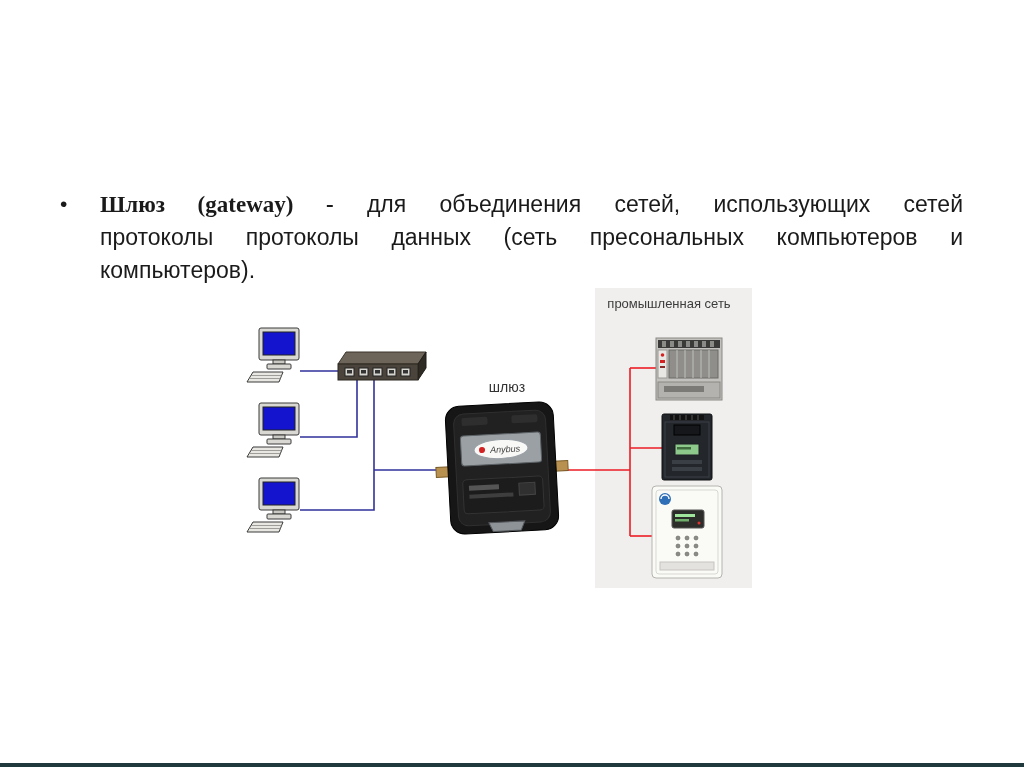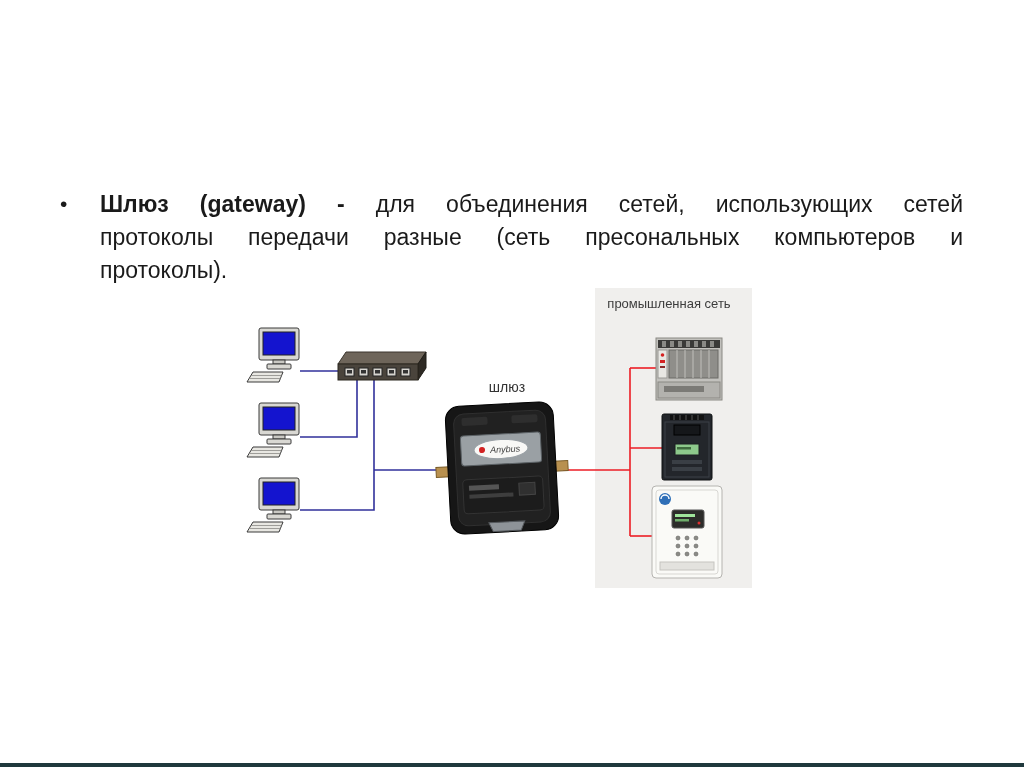--- a/index.html
+++ b/index.html
@@ -11,36 +11,36 @@
   .bullet-marker {
     position:absolute; left:60px; top:192px;
     font-size:21px; color:#1a1a1a;
   }
   .text-block {
     position:absolute; left:100px; top:188px; width:863px;
     font-size:23px; line-height:33px; color:#1a1a1a;
   }
   .text-line { text-align:justify; }
   .text-line.jlast { text-align-last:justify; }
-  .text-line b { font-weight:bold; }
+  .text-line b { font-weight:bold;font-family:Liberation Serif, serif; }
   .diagram-svg { position:absolute; left:0; top:0; }
   .diagram-svg text { font-family:"Liberation Sans", sans-serif; }
   .lbl { fill:#3c3c3c; }
 </style>
 </head>
 <body>
 
 <div class="slide">
 
   <span class="bullet-marker">•</span>
 
   <div class="text-block">
     <div class="text-line jlast"><b>Шлюз (gateway) -</b> <span>для объединения сетей, использующих сетей</span></div>
-    <div class="text-line jlast">протоколы передачи разные (сеть пресональных компьютеров и</div>
-    <div class="text-line">протоколы).</div>
+    <div class="text-line jlast">протоколы протоколы данных (сеть пресональных компьютеров и</div>
+    <div class="text-line">компьютеров).</div>
   </div>
 
   <svg class="diagram-svg" width="1024" height="767" viewBox="0 0 1024 767">
 
     <defs>
       <g id="pc">
         <rect x="6" y="0" width="40" height="32" rx="2" fill="#d9d8d3" stroke="#3a3a3a"></rect>
         <rect x="10" y="4" width="32" height="23" stroke="#222222" fill="#1414cf"></rect>
         <rect x="20" y="32" width="12" height="4" fill="#c9c8c3" stroke="#3a3a3a"></rect>
         <rect x="14" y="36" width="24" height="5" rx="1" fill="#d9d8d3" stroke="#3a3a3a"></rect>

